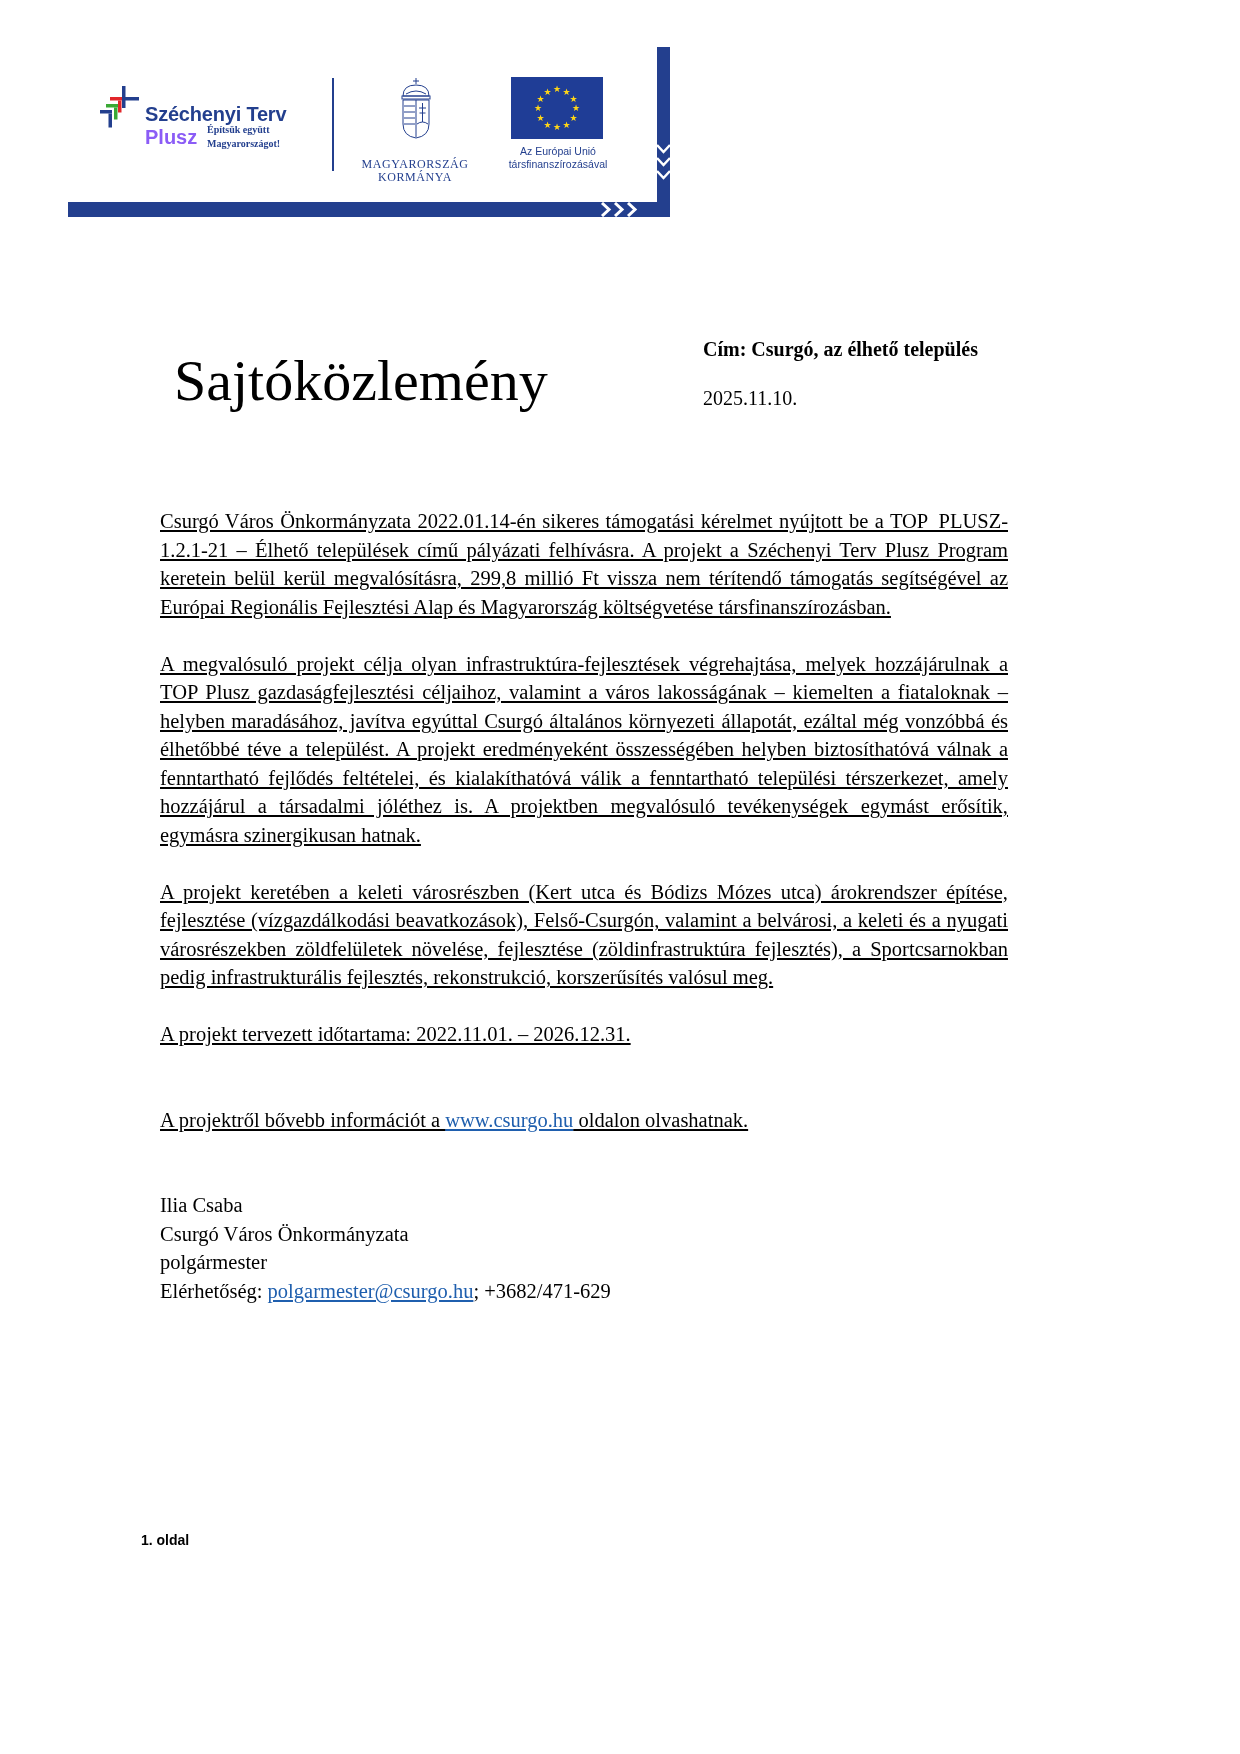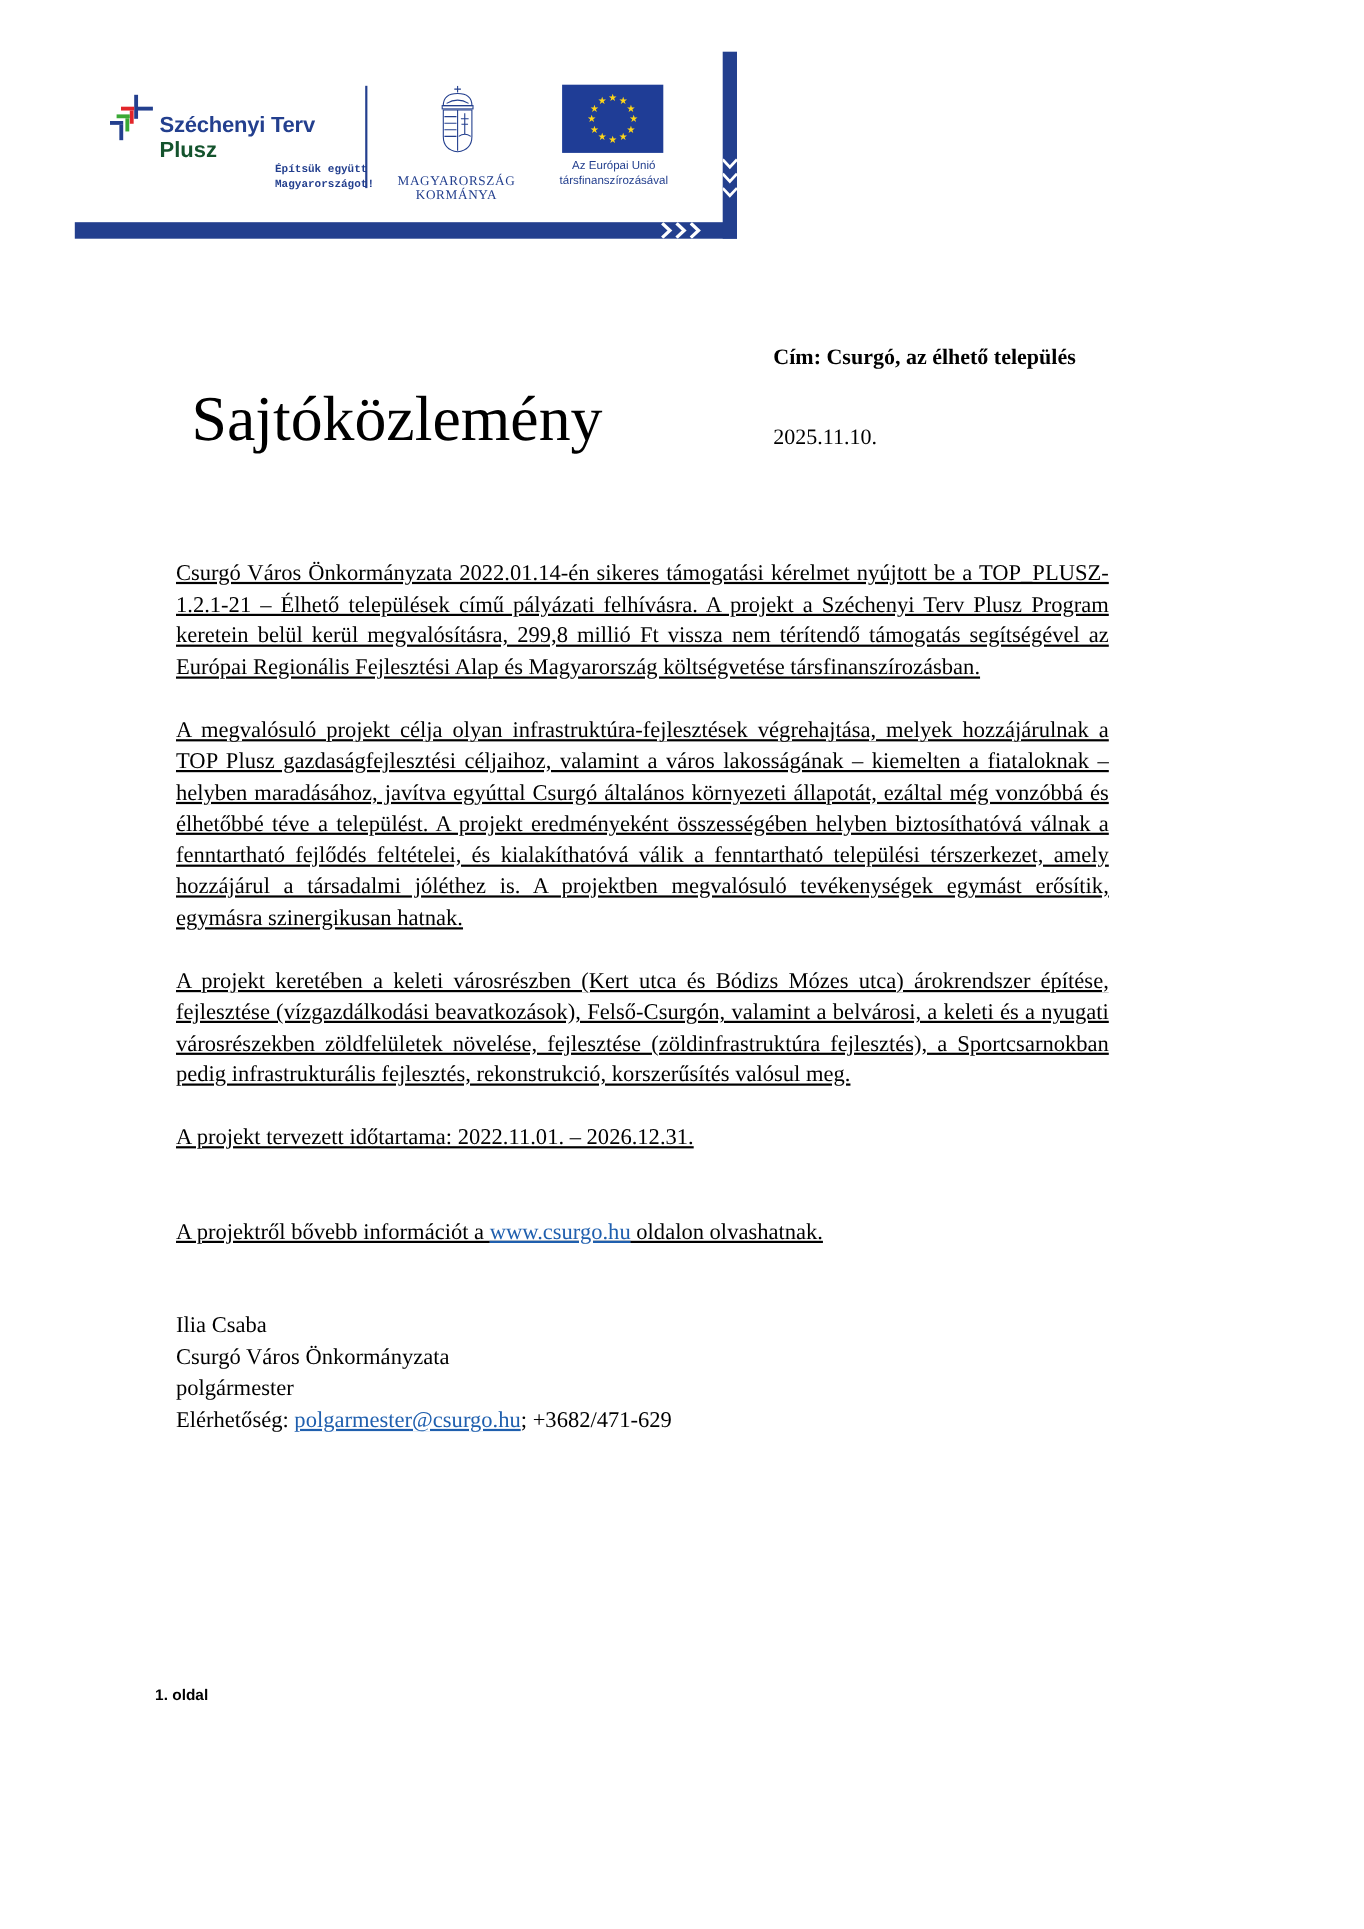--- a/index.html
+++ b/index.html
@@ -7,39 +7,39 @@
          font-family: "Liberation Serif", "DejaVu Serif", serif; color: #000; }
 
   
   .band-h { position: absolute; left: 68px; top: 202px; width: 602px; height: 15px; background: #233f8e; }
   .band-v { position: absolute; left: 657px; top: 47px; width: 13px; height: 170px; background: #233f8e; }
   .chev-h { position: absolute; top: 202px; height: 15px; }
   .chev-v { position: absolute; left: 657px; }
   .szt-title { position: absolute; left: 145px; top: 103px; font-family: "Liberation Sans", "DejaVu Sans", sans-serif;
                font-weight: bold; color: #233f8e; font-size: 20px; line-height: 22px; letter-spacing: -0.2px; }
   .szt-plus { position: absolute; left: 145px; top: 126px; font-family: "Liberation Sans", "DejaVu Sans", sans-serif;
-              font-weight: bold; color: #14532d; font-size: 20px; line-height: 22px; }
-  .szt-slogan { position: absolute; left: 207px; top: 148px; font-family: Liberation Mono, monospace;
-                font-weight: bold; color: #233f8e; font-size: 10px; line-height: 14px; margin-left: 43px; }
+              font-weight: bold; color: #8b5cf6; font-size: 20px; line-height: 22px; }
+  .szt-slogan { position: absolute; left: 207px; top: 123px; font-family: Liberation Serif, serif;
+                font-weight: bold; color: #233f8e; font-size: 10px; line-height: 14px; }
   .divider { position: absolute; left: 332px; top: 78px; width: 2px; height: 93px; background: #233f8e; }
 
   
   .crest { position: absolute; left: 398px; top: 78px; width: 36px; height: 62px; }
   .gov-text { position: absolute; left: 350px; top: 158px; width: 130px; text-align: center;
               font-family: "Liberation Serif", "DejaVu Serif", serif; color: #233f8e; font-size: 12px;
               line-height: 13px; letter-spacing: 0.6px; text-transform: uppercase; }
 
   
   .eu-flag { position: absolute; left: 511px; top: 77px; width: 92px; height: 62px; background: #1f3d96; }
   .eu-text { position: absolute; left: 488px; top: 145px; width: 140px; text-align: center;
              font-family: "Liberation Sans", "DejaVu Sans", sans-serif; color: #233f8e; font-size: 10.5px; line-height: 13px; }
 
   
   .doc-title { position: absolute; left: 158px; top: 330px; font-size: 58px; line-height: 70px; font-weight: normal; margin: 16px; }
-  .doc-subject { position: absolute; left: 703px; top: 312px; font-size: 20px; font-weight: bold; line-height: 26px; }
+  .doc-subject { position: absolute; left: 703px; top: 336px; font-size: 20px; font-weight: bold; line-height: 26px; }
   .doc-date { position: absolute; left: 703px; top: 385px; font-size: 20px; line-height: 26px; }
 
   
   .body { position: absolute; left: 160px; top: 507px; width: 848px; font-size: 20.5px; line-height: 28.5px; }
   .body p { margin: 0; text-align: justify; text-decoration: underline; }
   .p1 { margin-bottom: 28.5px !important; }
   .p2 { margin-bottom: 28.5px !important; }
   .p3 { margin-bottom: 28.5px !important; }
   .p4 { margin-bottom: 57px !important; }
   .p5 { margin-bottom: 57px !important; text-align: left !important; }

